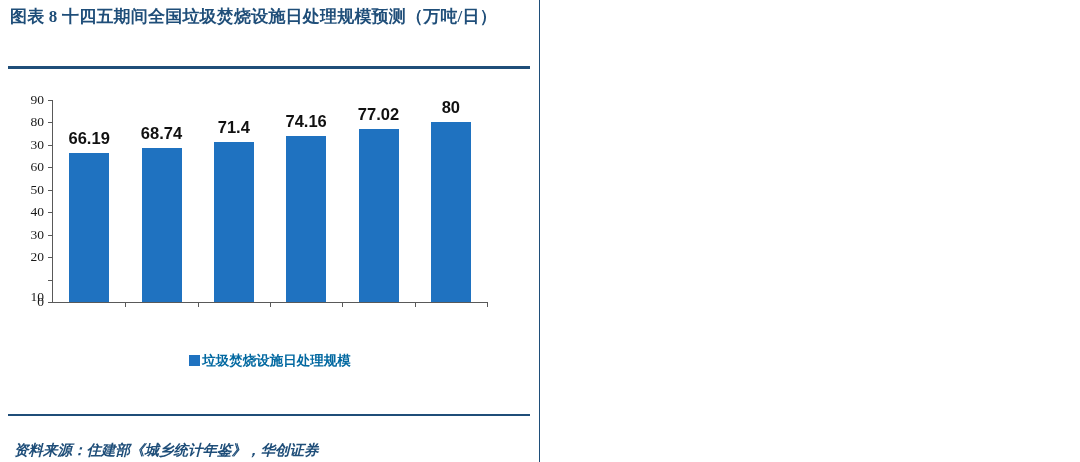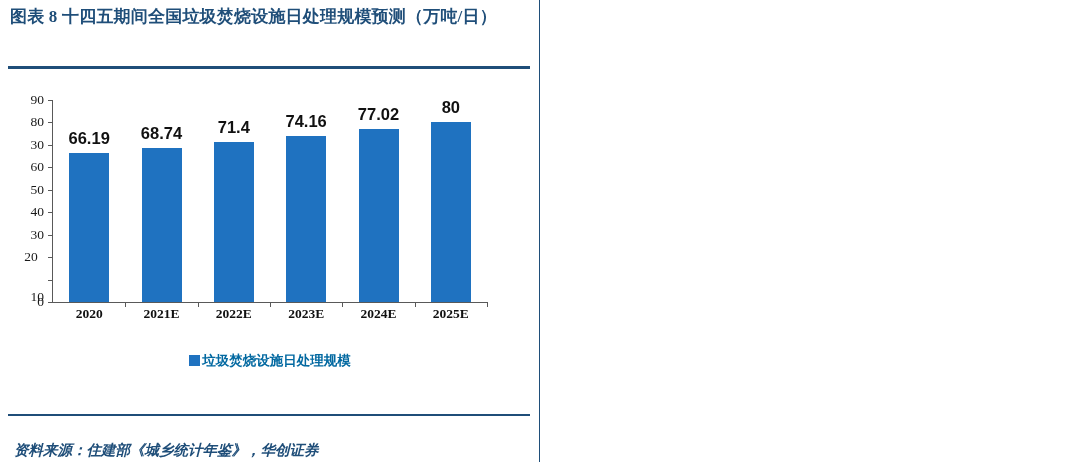--- a/index.html
+++ b/index.html
@@ -68,48 +68,40 @@
       <div class="ytick-label" style="left:0px;top:39px;">30</div>
       <div class="tick" style="left:30px;top:45px;"></div>
       <div class="ytick-label" style="left:0px;top:61px;">60</div>
       <div class="tick" style="left:30px;top:67px;"></div>
       <div class="ytick-label" style="left:0px;top:84px;">50</div>
       <div class="tick" style="left:30px;top:90px;"></div>
       <div class="ytick-label" style="left:0px;top:106px;">40</div>
       <div class="tick" style="left:30px;top:112px;"></div>
       <div class="ytick-label" style="left:0px;top:129px;">30</div>
       <div class="tick" style="left:30px;top:135px;"></div>
-      <div class="ytick-label" style="left:0px;top:151px;text-align:center;">20</div>
+      <div class="ytick-label" style="left:0px;top:151px;">20</div>
       <div class="tick" style="left:30px;top:157px;"></div>
       <div class="ytick-label" style="left:0px;top:191px;">10</div>
       <div class="tick" style="left:30px;top:180px;"></div>
       <div class="ytick-label" style="left:0px;top:196px;">0</div>
       <div class="tick" style="left:30px;top:202px;"></div>
 
       <div id="chartL-plot" style="position:absolute;left:35px;top:0;width:434px;height:202px;">
           <div class="bar" style="left: 16.1667px; height: 148.56px; background: rgb(31, 114, 192);"></div>
           <div class="bar-val" style="left: -3.83333px; top: 29.4402px;">66.19</div>
           <div class="bar" style="left: 88.5px; height: 154.283px; background: rgb(31, 114, 192);"></div>
           <div class="bar-val" style="left: 68.5px; top: 23.7169px;">68.74</div>
           <div class="bar" style="left: 160.833px; height: 160.253px; background: rgb(31, 114, 192);"></div>
           <div class="bar-val" style="left: 140.833px; top: 17.7467px;">71.4</div>
           <div class="bar" style="left: 233.167px; height: 166.448px; background: rgb(31, 114, 192);"></div>
           <div class="bar-val" style="left: 213.167px; top: 11.552px;">74.16</div>
           <div class="bar" style="left: 305.5px; height: 172.867px; background: rgb(31, 114, 192);"></div>
           <div class="bar-val" style="left: 285.5px; top: 5.13289px;">77.02</div>
           <div class="bar" style="left: 377.833px; height: 179.556px; background: rgb(31, 114, 192);"></div>
           <div class="bar-val" style="left: 357.833px; top: -1.55556px;">80</div>
-        </div>
-      <div id="chartL-cats" style="position:absolute;left:35px;top:206px;width:434px;height:22px;">
-          <div class="cat-label" style="left: -3.83333px; top: 0px;">2020</div>
-          <div class="cat-label" style="left: 68.5px; top: 0px;">2021E</div>
-          <div class="cat-label" style="left: 140.833px; top: 0px;">2022E</div>
-          <div class="cat-label" style="left: 213.167px; top: 0px;">2023E</div>
-          <div class="cat-label" style="left: 285.5px; top: 0px;">2024E</div>
-          <div class="cat-label" style="left: 357.833px; top: 0px;">2025E</div>
         </div>
     <div class="tick" style="left: 107.333px; top: 202px; width: 1px; height: 5px;"></div>
         <div class="tick" style="left: 179.667px; top: 202px; width: 1px; height: 5px;"></div>
         <div class="tick" style="left: 252px; top: 202px; width: 1px; height: 5px;"></div>
         <div class="tick" style="left: 324.333px; top: 202px; width: 1px; height: 5px;"></div>
         <div class="tick" style="left: 396.667px; top: 202px; width: 1px; height: 5px;"></div>
         <div class="tick" style="left: 469px; top: 202px; width: 1px; height: 5px;"></div>
       </div>
 
     <div class="legendL">

